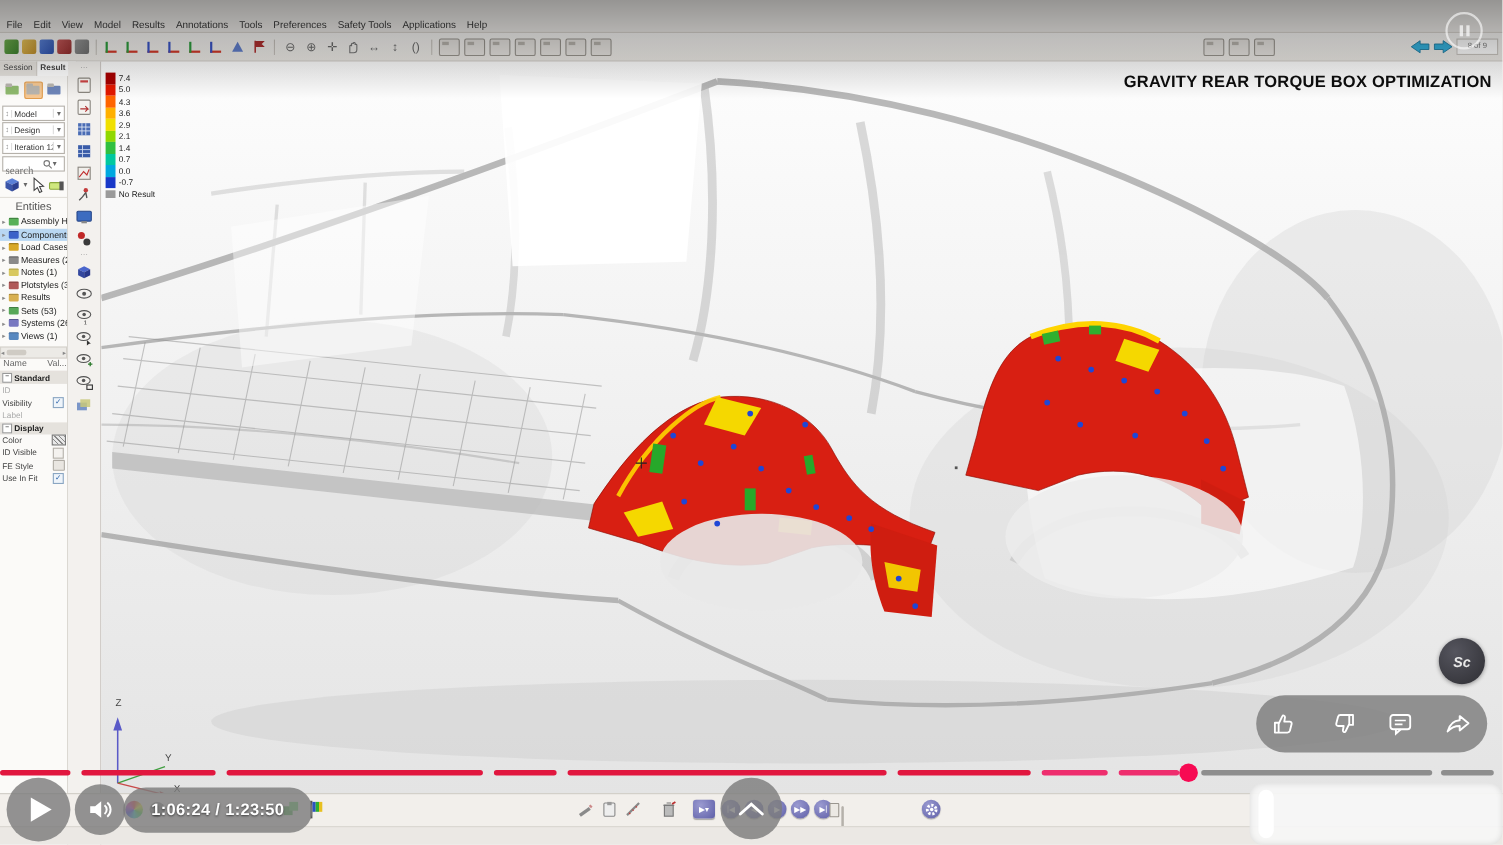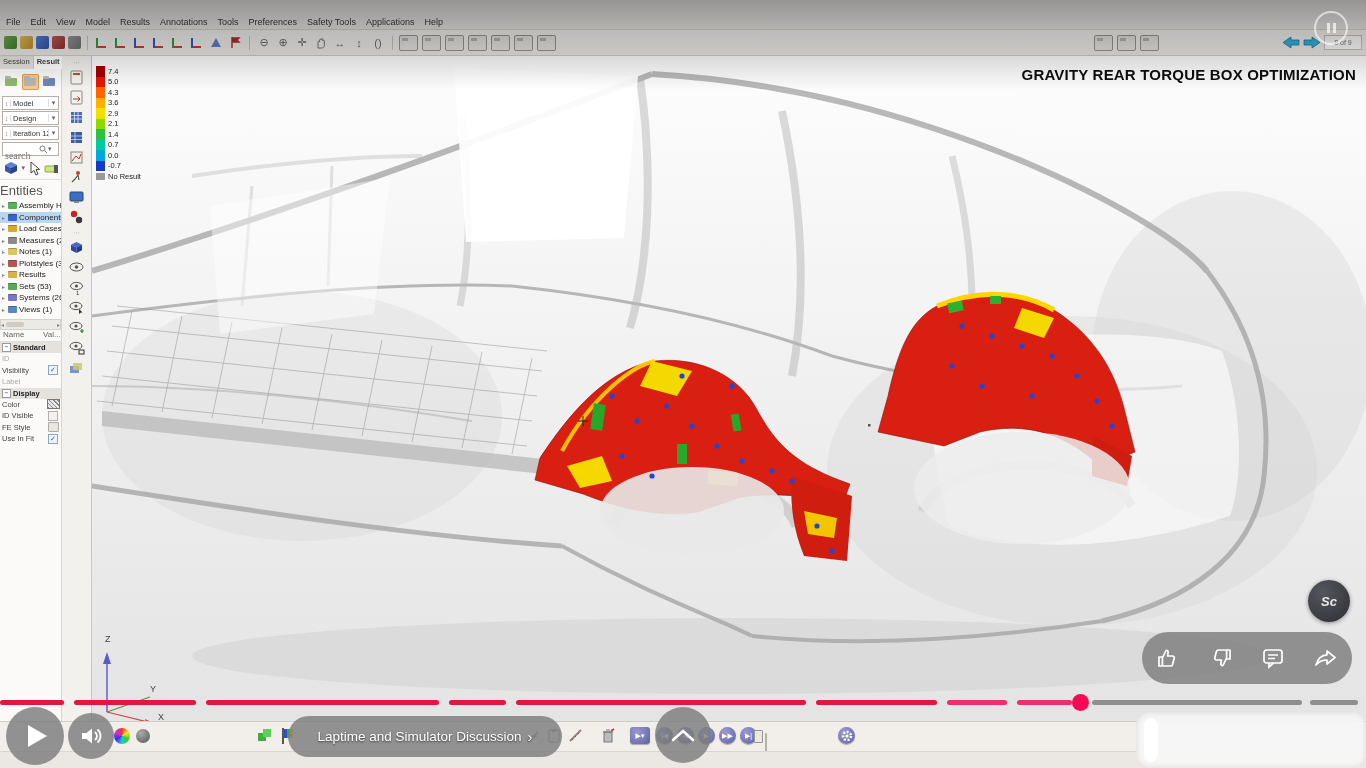--- a/index.html
+++ b/index.html
@@ -47,21 +47,21 @@
   .foldr::before{content:"";position:absolute;left:0;top:-2px;width:6px;height:3px;background:#b9b6b0;border-radius:1px 1px 0 0;}
   .dd{height:12px;margin:1px 2px;background:#fff;border:1px solid #b5b1aa;display:flex;align-items:center;font-size:7.5px;color:#333;}
   .dd .spin{font-size:7px;color:#888;width:7px;text-align:center;border-right:1px solid #ddd;}
   .dd .lab{flex:1;padding-left:2px;white-space:nowrap;overflow:hidden;}
   .dd .car{font-size:7px;color:#666;width:9px;text-align:center;border-left:1px solid #ddd;}
   #searchbox{height:12px;margin:1px 2px;background:#fff;border:1px solid #b5b1aa;display:flex;align-items:center;}
   #searchbox input{border:0;outline:0;width:34px;font-size:10px;color:#999;padding:12px 0 0 2px;background:transparent;
                    font-family:Liberation Serif, serif;}
   #searchbox .car{font-size:7px;color:#666;}
   #toolsrow{height:22px;display:flex;align-items:center;gap:3px;padding:0 3px;}
-  #entities{font-size:13px;color:#555;padding:3px 0 1px;border-top:1px solid #e2dfd9;}
+  #entities{font-size:10px;color:#555;padding:3px 14px 1px;border-top:1px solid #e2dfd9;}
   #tree{padding:1px 0;}
   .tree-row{height:11.5px;display:flex;align-items:center;font-size:8px;color:#222;padding-left:2px;white-space:nowrap;overflow:hidden;}
   .tree-row.sel{background:#b9d7f2;}
   .tree-row .ar{width:6px;font-size:6px;color:#888;flex:none;}
   .tree-ic{width:9px;height:7px;border-radius:1px;margin-right:2px;flex:none;box-shadow:0 1px 0 rgba(0,0,0,.25) inset;}
   #hscroll{height:9px;margin-top:3px;background:#eceae6;border:1px solid #d5d1cb;display:flex;align-items:center;font-size:6px;color:#888;}
   #hscroll .thumb{flex:none;width:18px;height:5px;background:#cfcbc4;border-radius:2px;margin:0 2px;}
   #props{font-size:8px;color:#333;}
   #prophead{display:flex;height:11px;border-bottom:1px solid #e0ddd7;color:#666;}
   #prophead span{padding-left:3px;}
@@ -702,24 +702,21 @@
     <svg width="22" height="24">
         <path d="M2,1 L21,12 2,23 Z" fill="#fff"></path>
       </svg>
   </div>
   <div class="pill" id="ctl-volume">
     <svg width="24" height="22">
       <path d="M3,8 v6 h4.5 l5.5,4.5 V3.5 L7.5,8 Z" fill="#fff"></path>
       <path d="M16,7 a5,5 0 0 1 0,8 M18.5,4.5 a8.5,8.5 0 0 1 0,13" stroke="#fff" stroke-width="1.8" fill="none"></path>
     </svg>
   </div>
-  <div class="pill" id="ctl-chapter">
-    <span>Laptime and Simulator Discussion</span>
-    <span class="chev">›</span>
-  </div>
+  <div class="pill" id="ctl-time">1:06:24 / 1:23:50</div>
   <div class="pill" id="ctl-center">
     <svg width="26" height="16">
         <path d="M3,13 L13,4 23,13" stroke="#fff" stroke-width="2.6" fill="none" stroke-linecap="round"></path>
       </svg>
   </div>
 
   <div class="pill" id="actions-pill">
     <span class="act-btn">
       <svg width="24" height="24">
           <path d="M3,11 h3.4 v9 H3 Z M6.4,12 l3.4,-7 c.4,-1 2.4,-.6 2.4,1 l-.7,4 h5 c1.2,0 2,1 1.7,2.2 l-1.6,6.2 c-.3,1 -1.2,1.6 -2.2,1.6 h-8 Z" fill="none" stroke="#fff" stroke-width="1.7" stroke-linejoin="round"></path>

